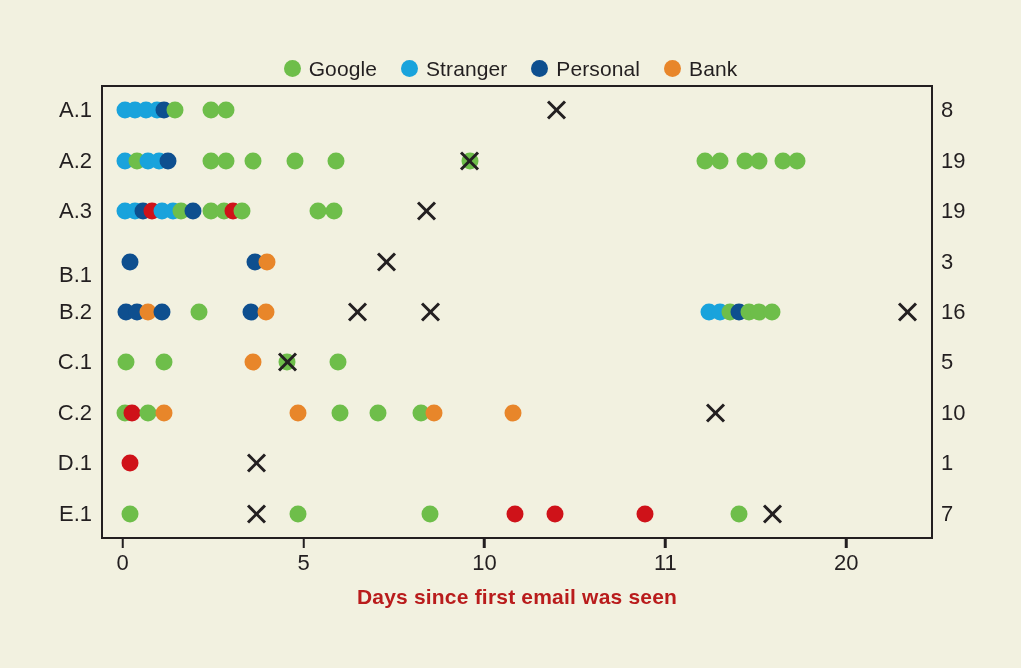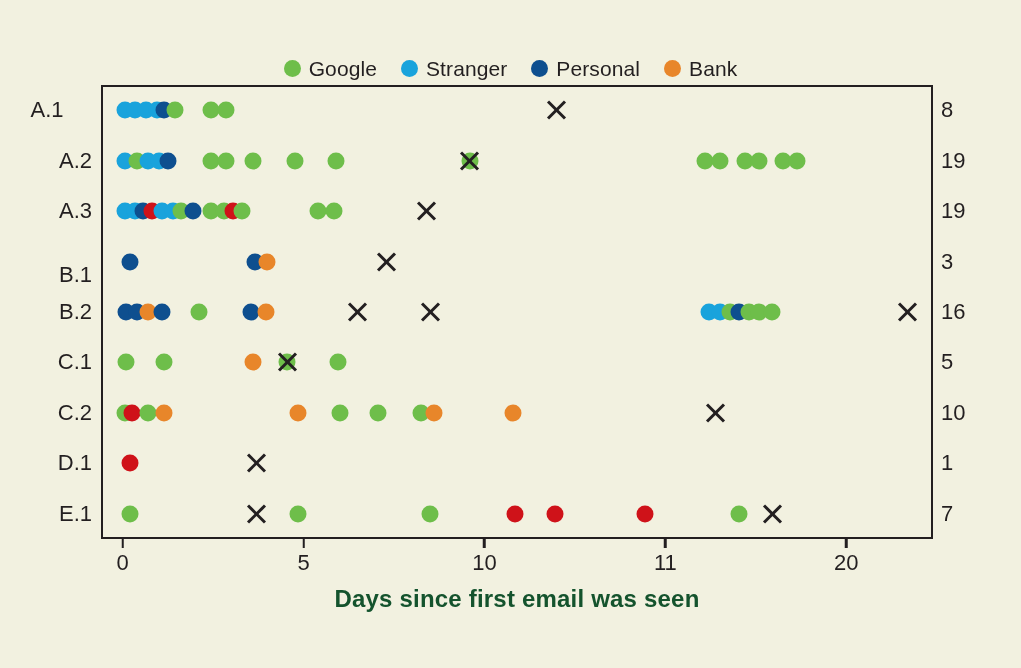--- a/index.html
+++ b/index.html
@@ -151,23 +151,23 @@
     color: #231f20;
     transform: translateX(-50%);
     white-space: nowrap;
   }
   #x-axis-title {
     position: absolute;
     left: 101px;
     top: 585px;
     width: 832px;
     text-align: center;
-    font-size: 24px;
+    font-size: 21px;
     font-weight: bold;
-    color: #14532d;
+    color: #b91c1c;
     letter-spacing: 0.2px;
   }
 </style>
 </head>
 <body>
 
 <div id="chart-root">
 
   <div id="legend">
       <div class="legend-item">
@@ -182,21 +182,21 @@
         <span class="legend-swatch" style="background: rgb(14, 79, 143);"></span>
         <span class="legend-label">Personal</span>
       </div>
       <div class="legend-item">
         <span class="legend-swatch" style="background: rgb(232, 134, 42);"></span>
         <span class="legend-label">Bank</span>
       </div>
     </div>
 
   <div id="left-labels">
-      <div class="row-label" style="top: 25.2222px; text-align: center;">A.1</div>
+      <div class="row-label" style="top: 25.2222px;">A.1</div>
       <div class="row-label" style="top: 75.6667px;">A.2</div>
       <div class="row-label" style="top: 126.111px;">A.3</div>
       <div class="row-label" style="top: 190px;">B.1</div>
       <div class="row-label" style="top: 227px;">B.2</div>
       <div class="row-label" style="top: 277.444px;">C.1</div>
       <div class="row-label" style="top: 327.889px;">C.2</div>
       <div class="row-label" style="top: 378.333px;">D.1</div>
       <div class="row-label" style="top: 428.778px;">E.1</div>
     </div>
 

